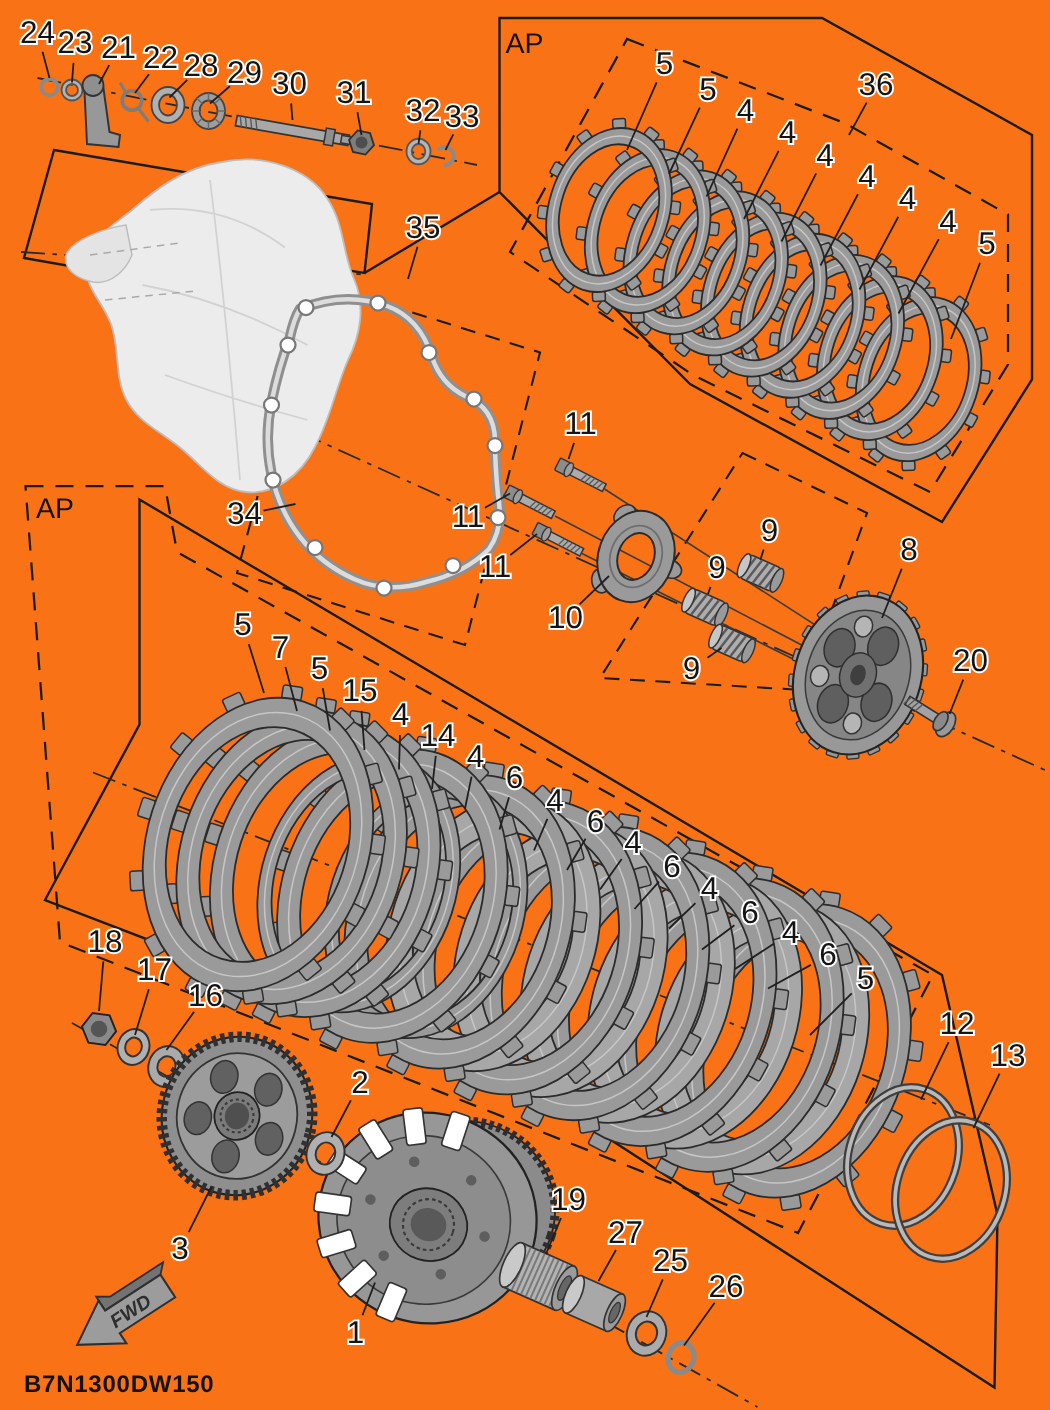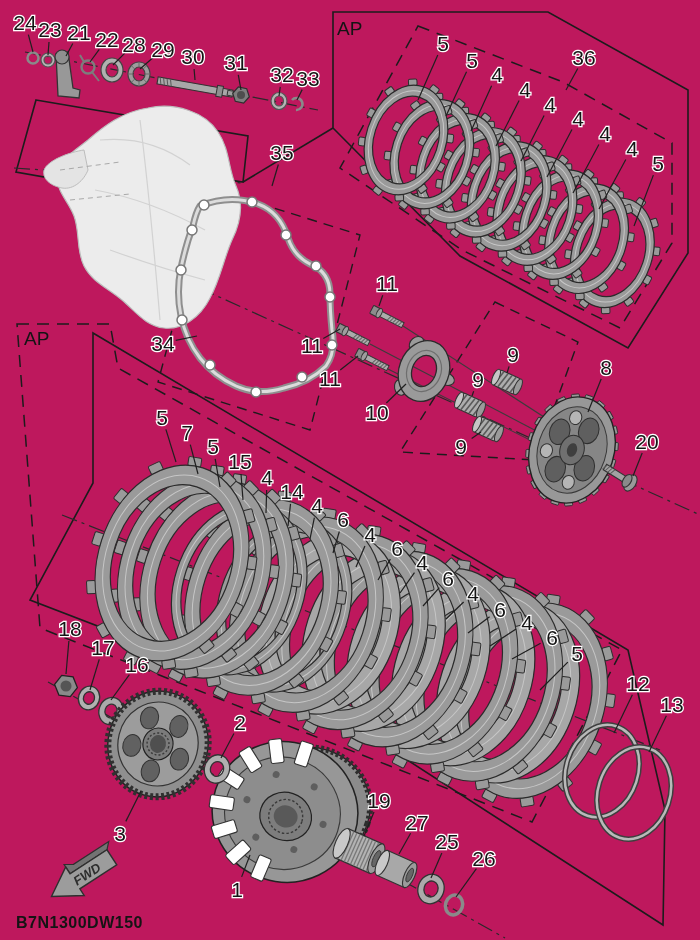--- a/index.html
+++ b/index.html
@@ -1,16 +1,16 @@
 <!DOCTYPE html>
 <html><head>
 <meta charset="utf-8">
 <style>
   html,body{margin:0;padding:0;background:#ffffff;}
-  .page{width:700px;height:940px;position:relative;background:#be185d;overflow:hidden;
+  .page{width:700px;height:940px;position:relative;background:#f97316;overflow:hidden;
         font-family:"Liberation Sans", sans-serif;}
   svg{display:block;}
   .callout{font-family:"Liberation Sans", sans-serif;font-size:21px;fill:#141414;
            paint-order:stroke;stroke:#ffffff;stroke-width:2.5px;}
   .ap-label{font-family:"Liberation Sans", sans-serif;font-size:19px;fill:#141414;}
   .code-label{font-family:"Liberation Sans", sans-serif;font-size:16px;font-weight:700;
               fill:#141414;letter-spacing:0.5px;}
   .fwd-label{font-family:"Liberation Sans", sans-serif;font-size:13px;font-weight:700;
              font-style:italic;fill:#2e2e2e;}
 </style>

